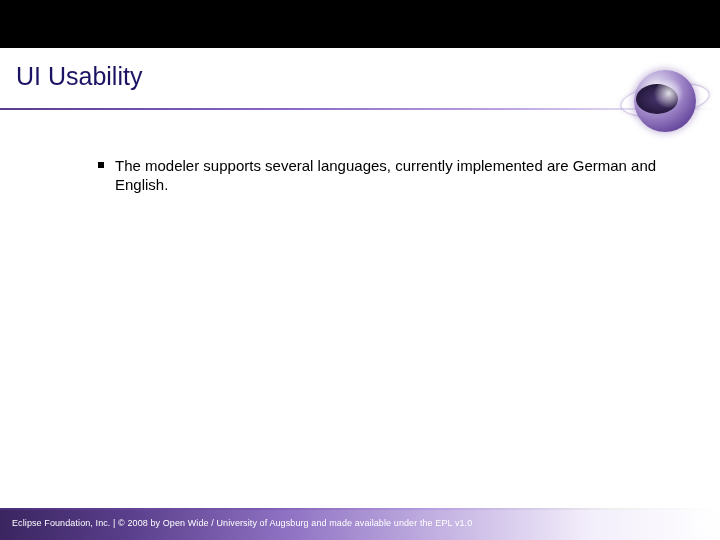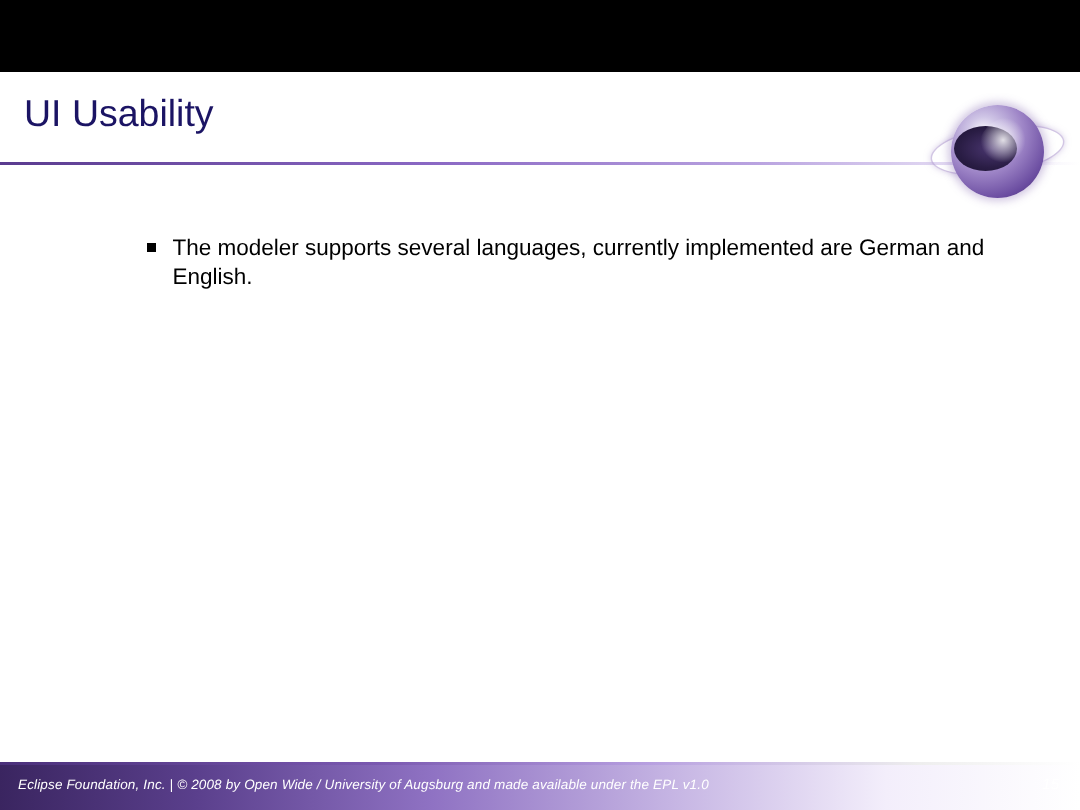--- a/index.html
+++ b/index.html
@@ -22,21 +22,21 @@
   .halo { position: absolute; right: 4px; top: 32px; width: 90px; height: 32px; border-radius: 50%; border: 1px solid rgba(180,160,210,0.6); transform: rotate(-8deg); box-shadow: 0 0 4px rgba(180,160,210,0.5); }
   .logo-text { position: absolute; right: 64px; top: 28px; color: #34245a; font-size: 19px; letter-spacing: 0.5px; }
   .logo-text .tm { font-size: 8px; vertical-align: super; margin-left: 2px; color: #6a5a8c; }
 
   
   .body { position: absolute; top: 156px; left: 98px; width: 560px; }
   .bullet { display: flex; align-items: flex-start; margin-bottom: 26px; font-size: 15px; line-height: 1.28; color: #000; }
   .bullet .sq { width: 6px; height: 6px; background: #000; margin-top: 6px; margin-right: 11px; flex-shrink: 0; }
 
   
-  .footer { position: absolute; left: 0; bottom: 0; width: 720px; height: 32px; font-style: italic; }
+  .footer { position: absolute; left: 0; bottom: 0; width: 720px; height: 32px; }
   .footer-line { position: absolute; left: 0; top: 0; width: 720px; height: 2px; background: linear-gradient(90deg, #4a2f7a 0%, #7a58b0 35%, #b79fe0 60%, #eee 85%, #fff 100%); }
   .footer-fill { position: absolute; left: 0; top: 2px; width: 720px; height: 30px; background: linear-gradient(90deg, #3a2560 0%, #5a3f8c 18%, #8f72c3 40%, #c5b4e3 62%, #f3eefb 82%, #fff 100%); }
   .footer-text { position: absolute; left: 12px; top: 10px; font-size: 9px; color: #fff; letter-spacing: 0.1px; }
   .footer-page { position: absolute; right: 14px; top: 10px; font-size: 10px; color: #fff; }
 </style>
 </head>
 <body>
 
 <div class="slide">
 

